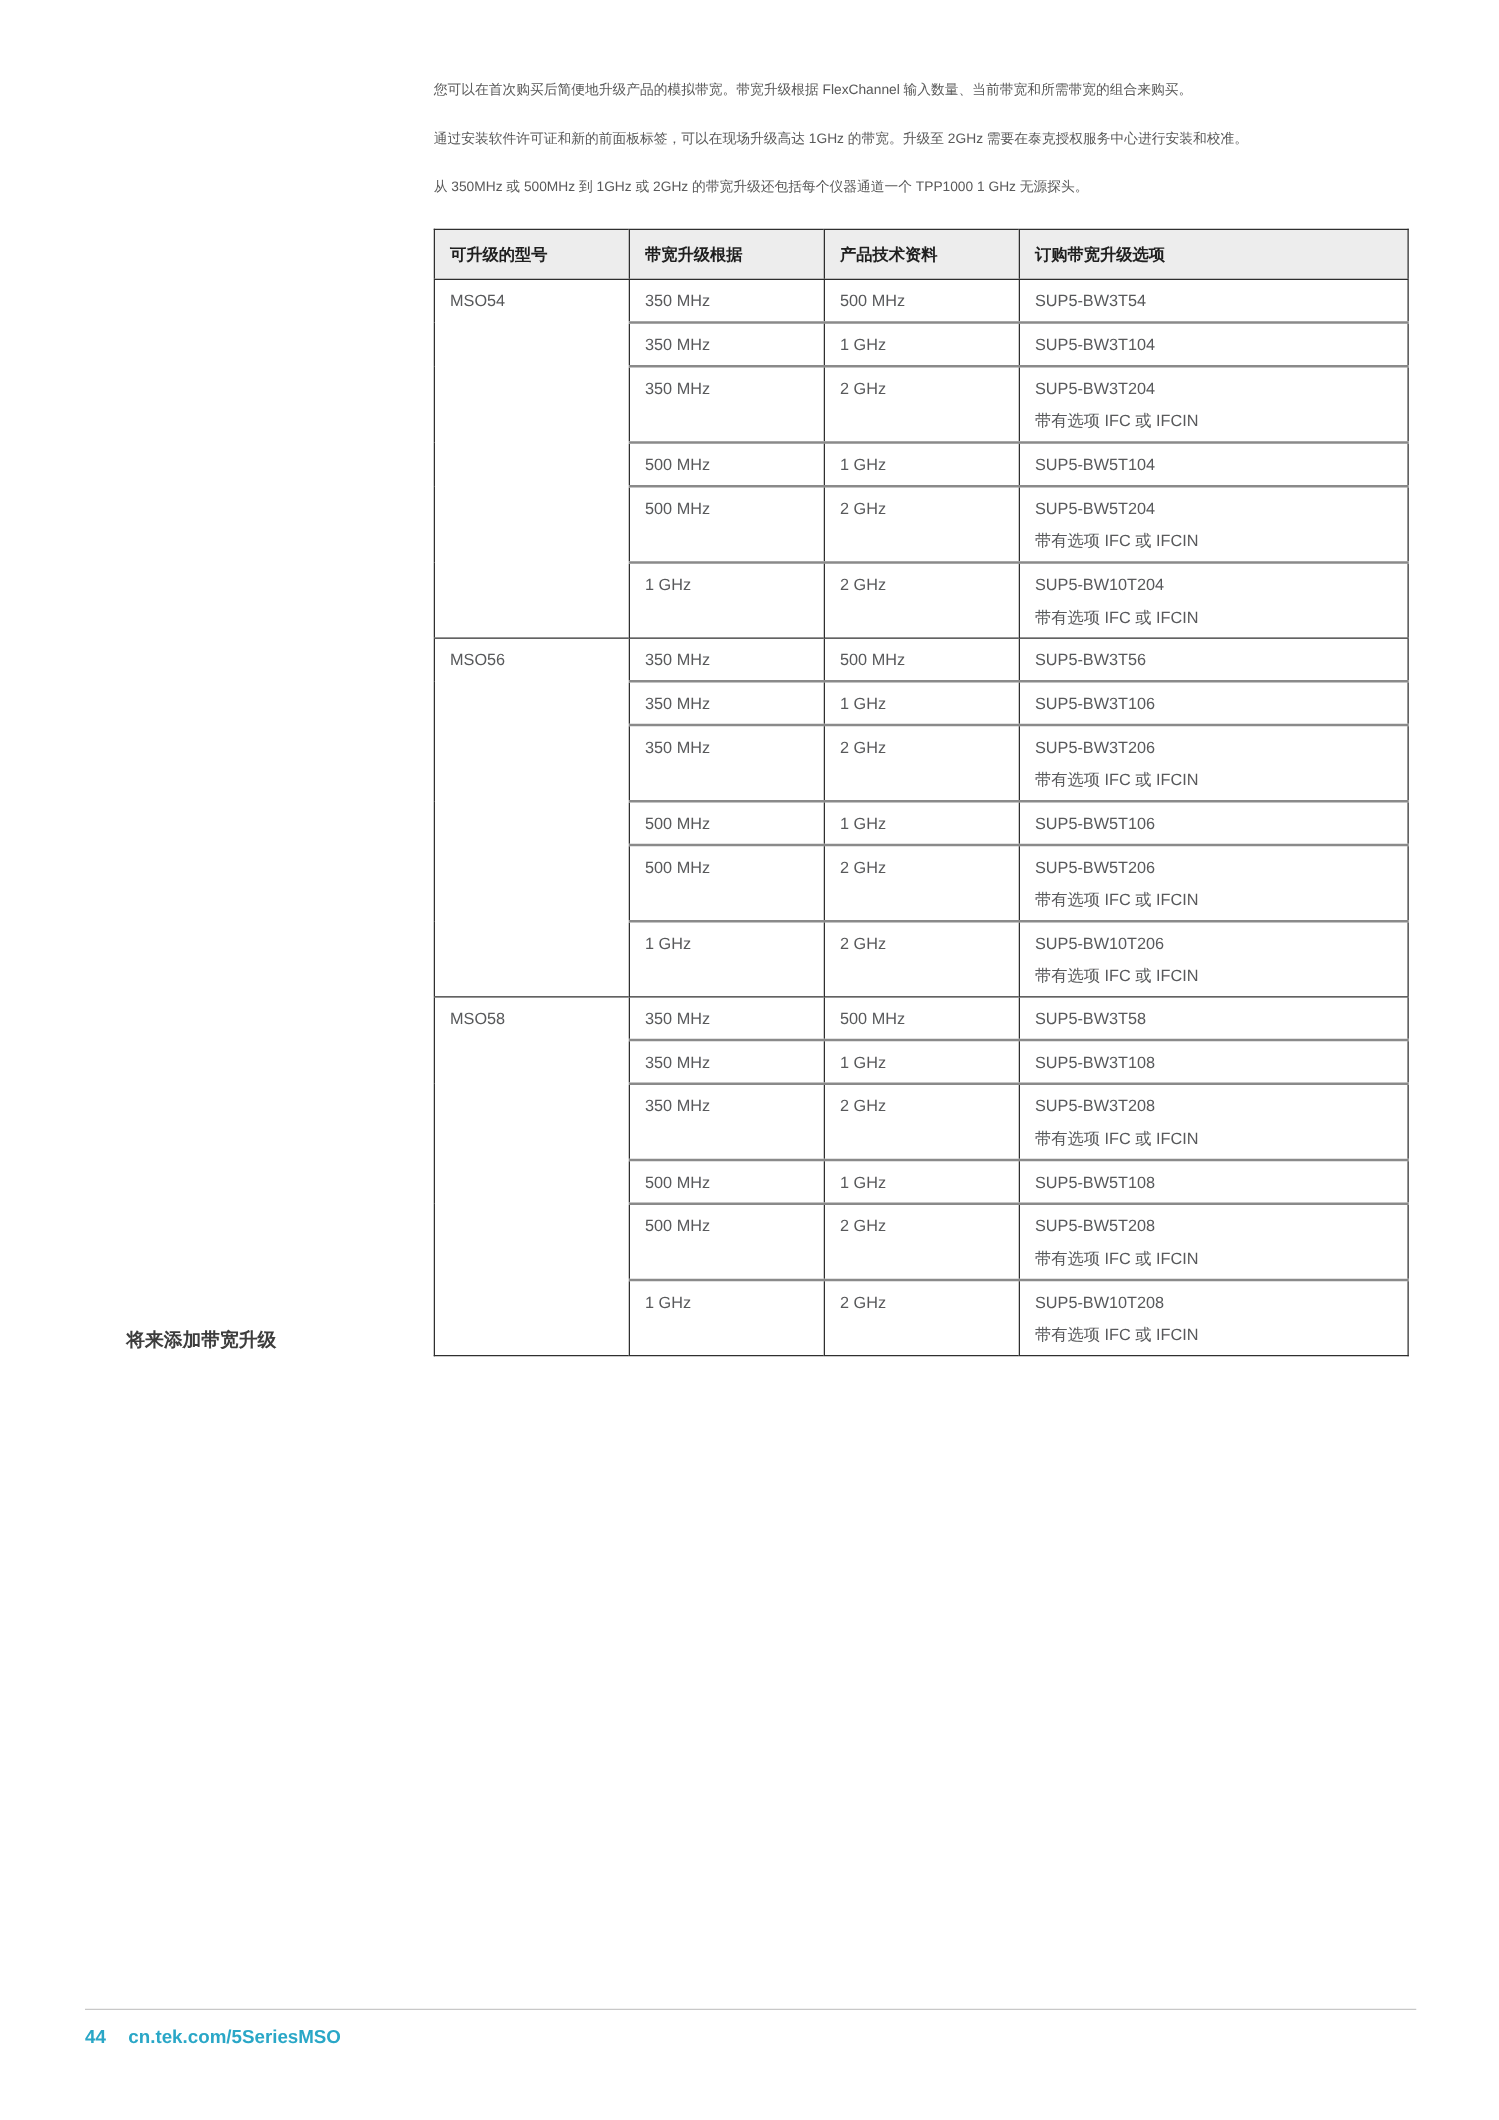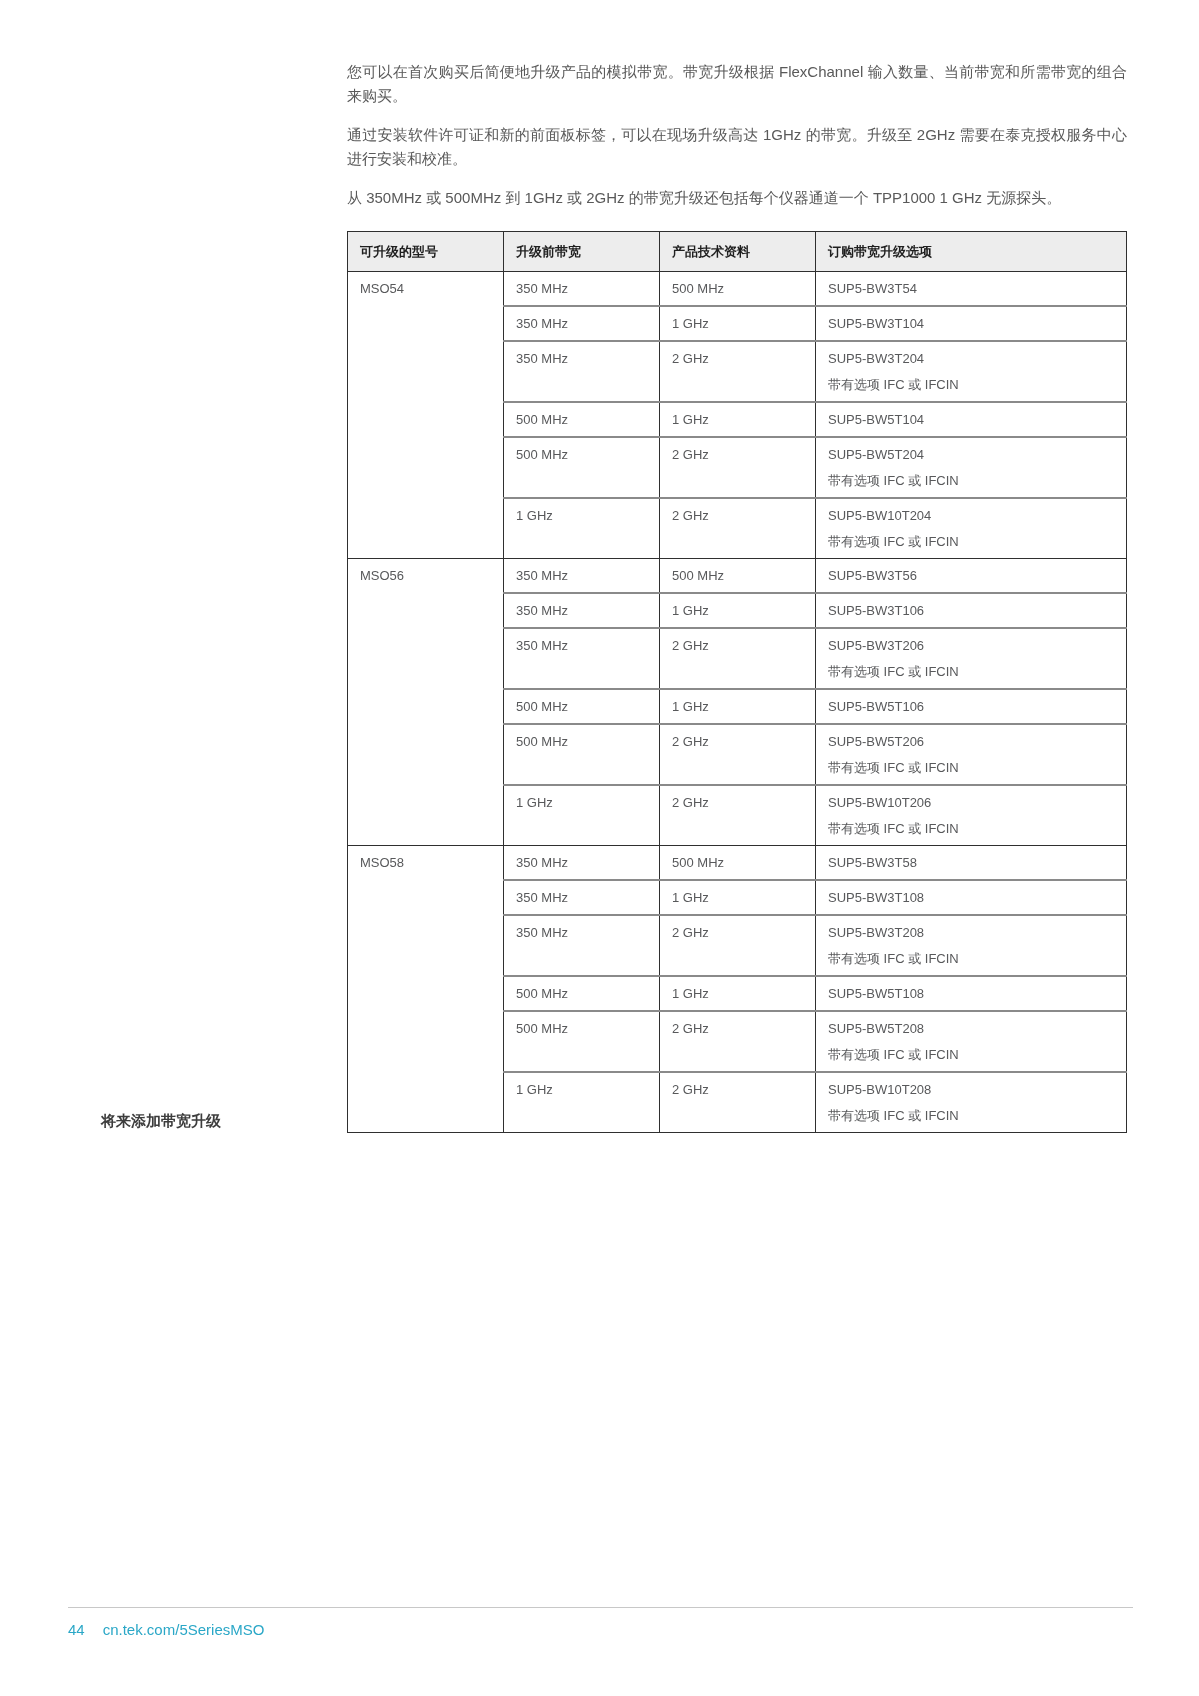--- a/index.html
+++ b/index.html
@@ -49,21 +49,21 @@
     padding-left: 33px;
     padding-top: 1px;
     font-size: 15px;
     font-weight: 700;
     color: var(--heading);
     line-height: 24px;
   }
   .main-col { flex: 1 1 auto; max-width: 780px; }
   .para {
     margin: 0 0 15px 0;
-    font-size: 15px;
+    font-size: 11px;
     line-height: 24px;
     color: var(--body-text);
     text-align: justify;
   }
 
   .upgrade-table {
     border-collapse: collapse;
     table-layout: fixed;
     width: 779px;
     margin-top: 21px;
@@ -101,20 +101,21 @@
   .footer {
     position: absolute;
     left: 68px;
     right: 66px;
     top: 1607px;
     border-top: 1px solid var(--footer-rule);
     padding-top: 13px;
     display: flex;
     align-items: flex-start;
     gap: 18px;
+    font-weight: bold;
   }
   .page-num {
     font-size: 15px;
     color: var(--footer-accent);
   }
   .footer-link {
     font-size: 15px;
     color: var(--footer-accent);
     text-decoration: none;
     cursor: pointer;
@@ -142,21 +143,21 @@
       <table class="upgrade-table">
         <colgroup>
           <col class="c1">
             <col class="c2">
             <col class="c3">
             <col class="c4">
         </colgroup>
         <thead>
           <tr>
             <th>可升级的型号</th>
-            <th>升级前带宽</th>
+            <th>带宽升级根据</th>
             <th>产品技术资料</th>
             <th>订购带宽升级选项</th>
           </tr>
         </thead>
         <tbody>
             <tr class="group-start">
               <td class="model-cell" rowspan="6">MSO54</td>
               <td>350 MHz</td>
               <td>500 MHz</td>
               <td>

